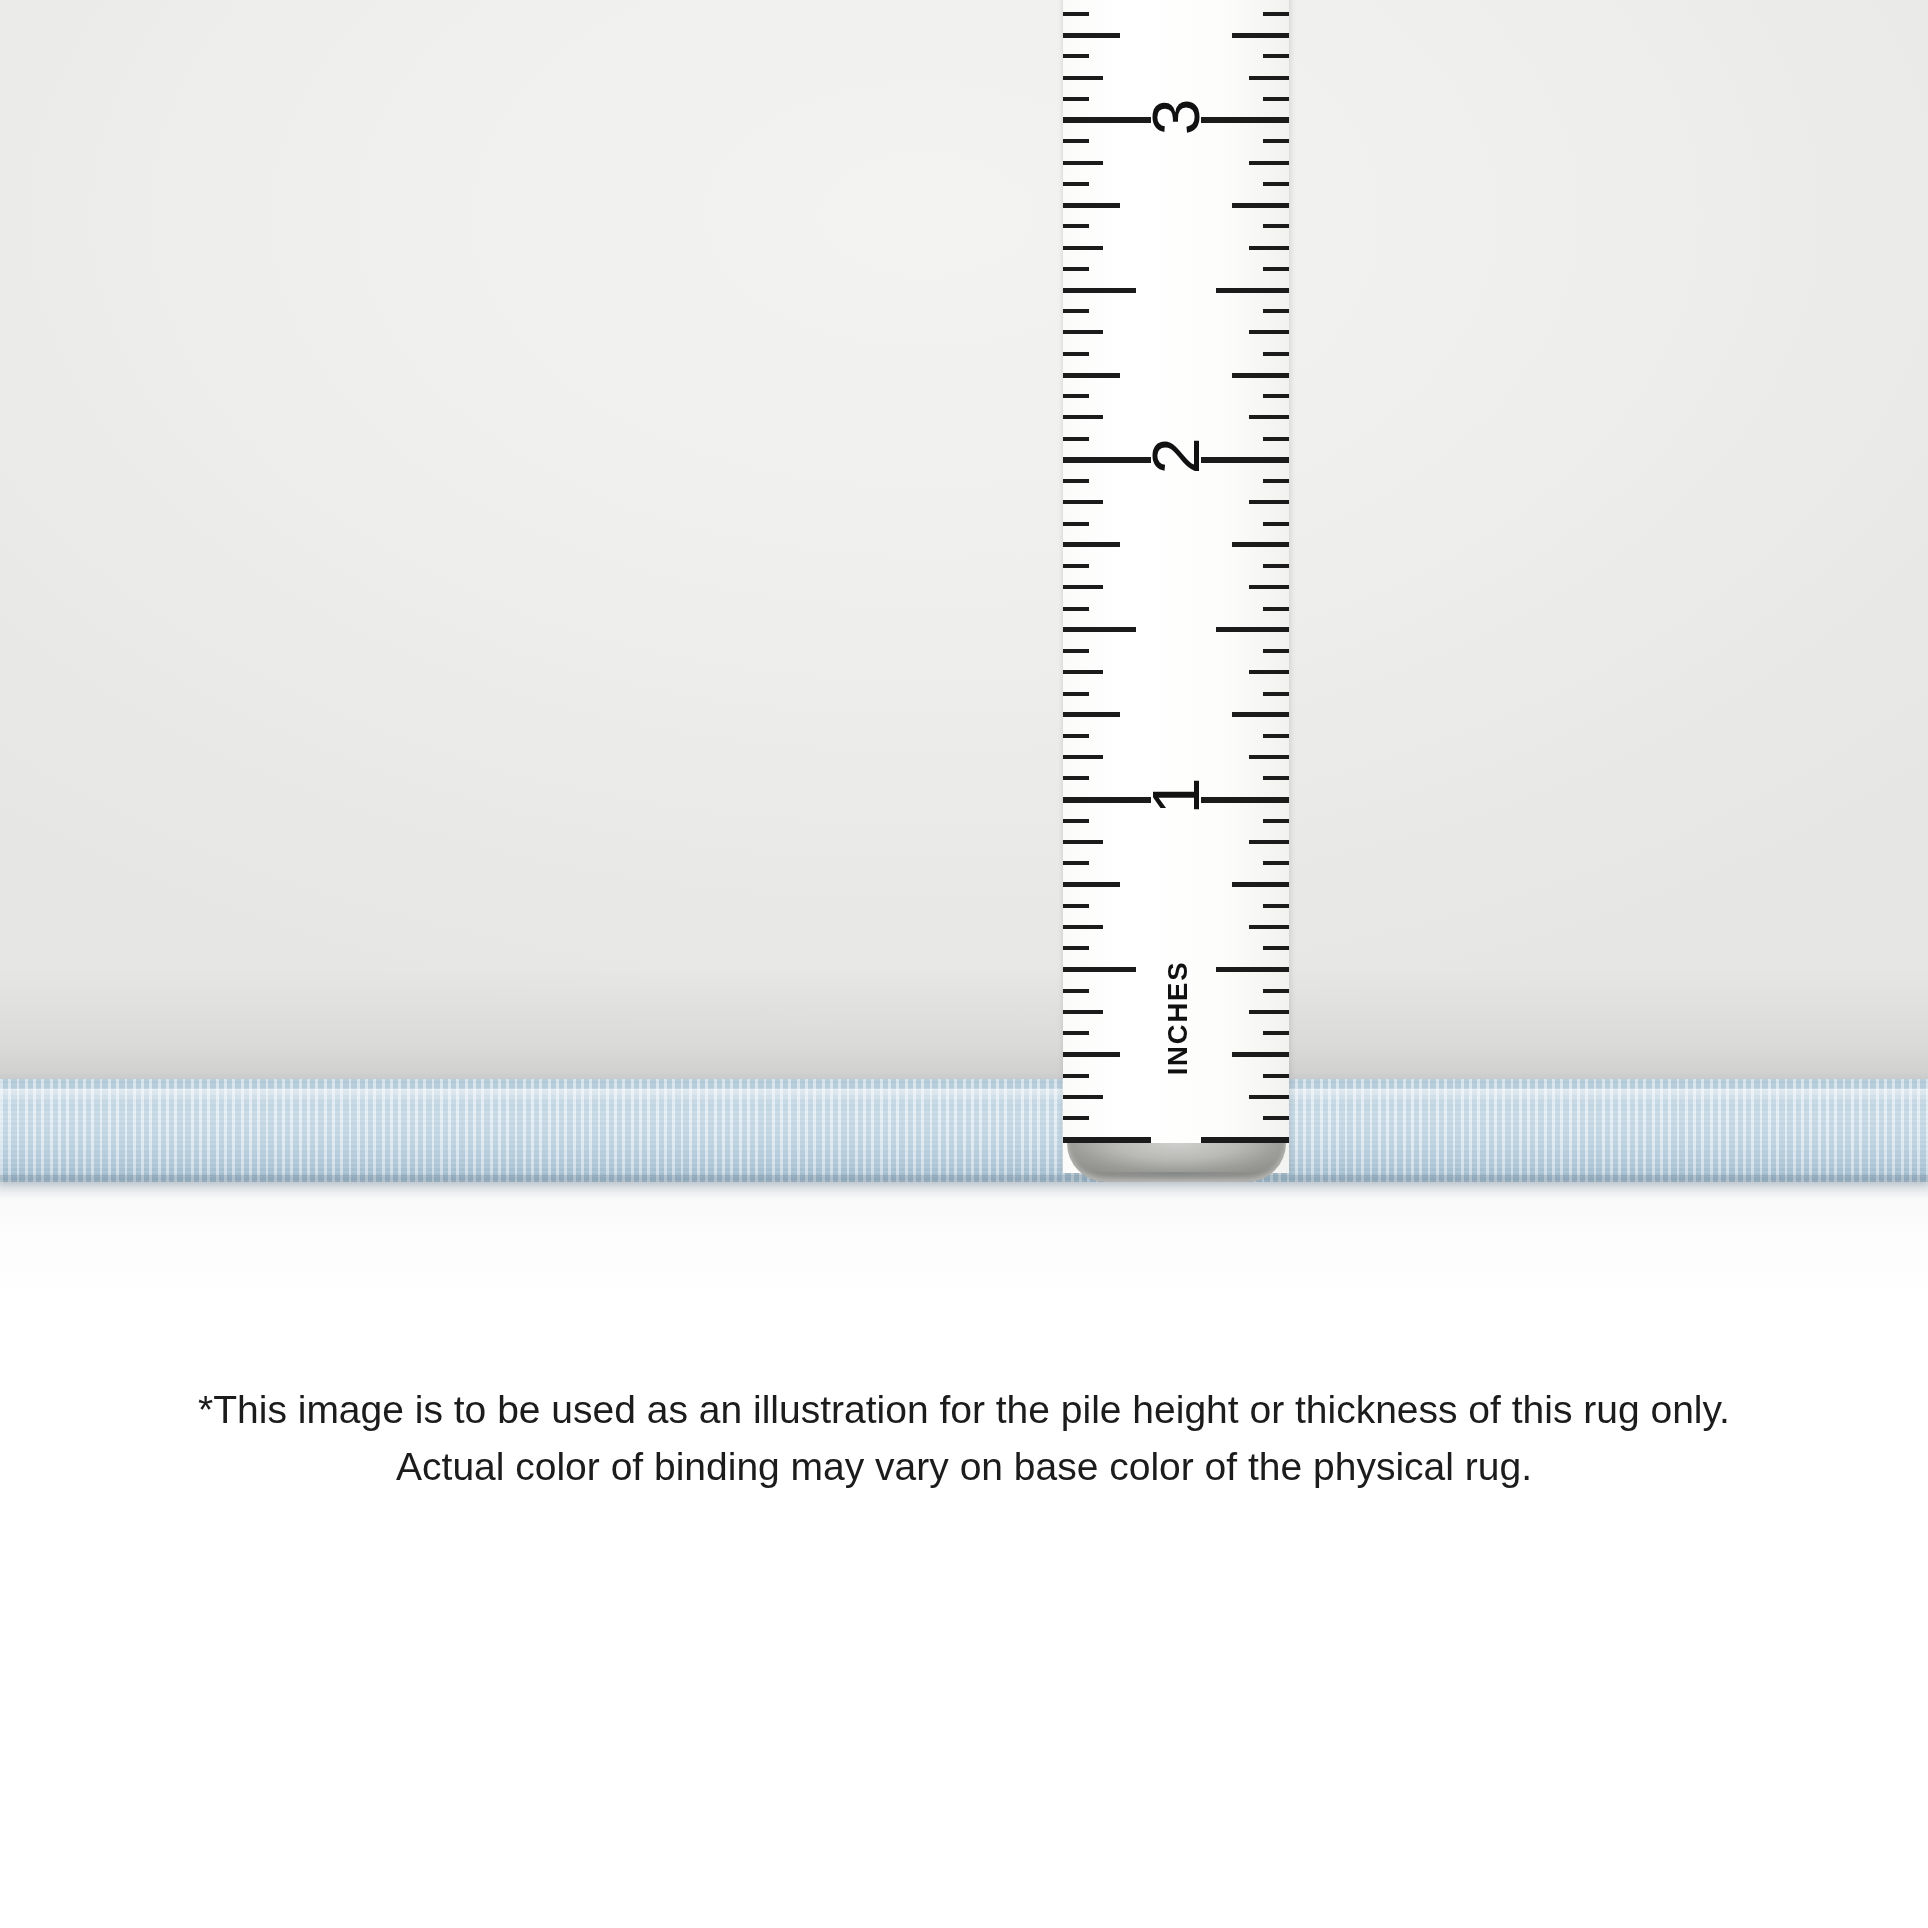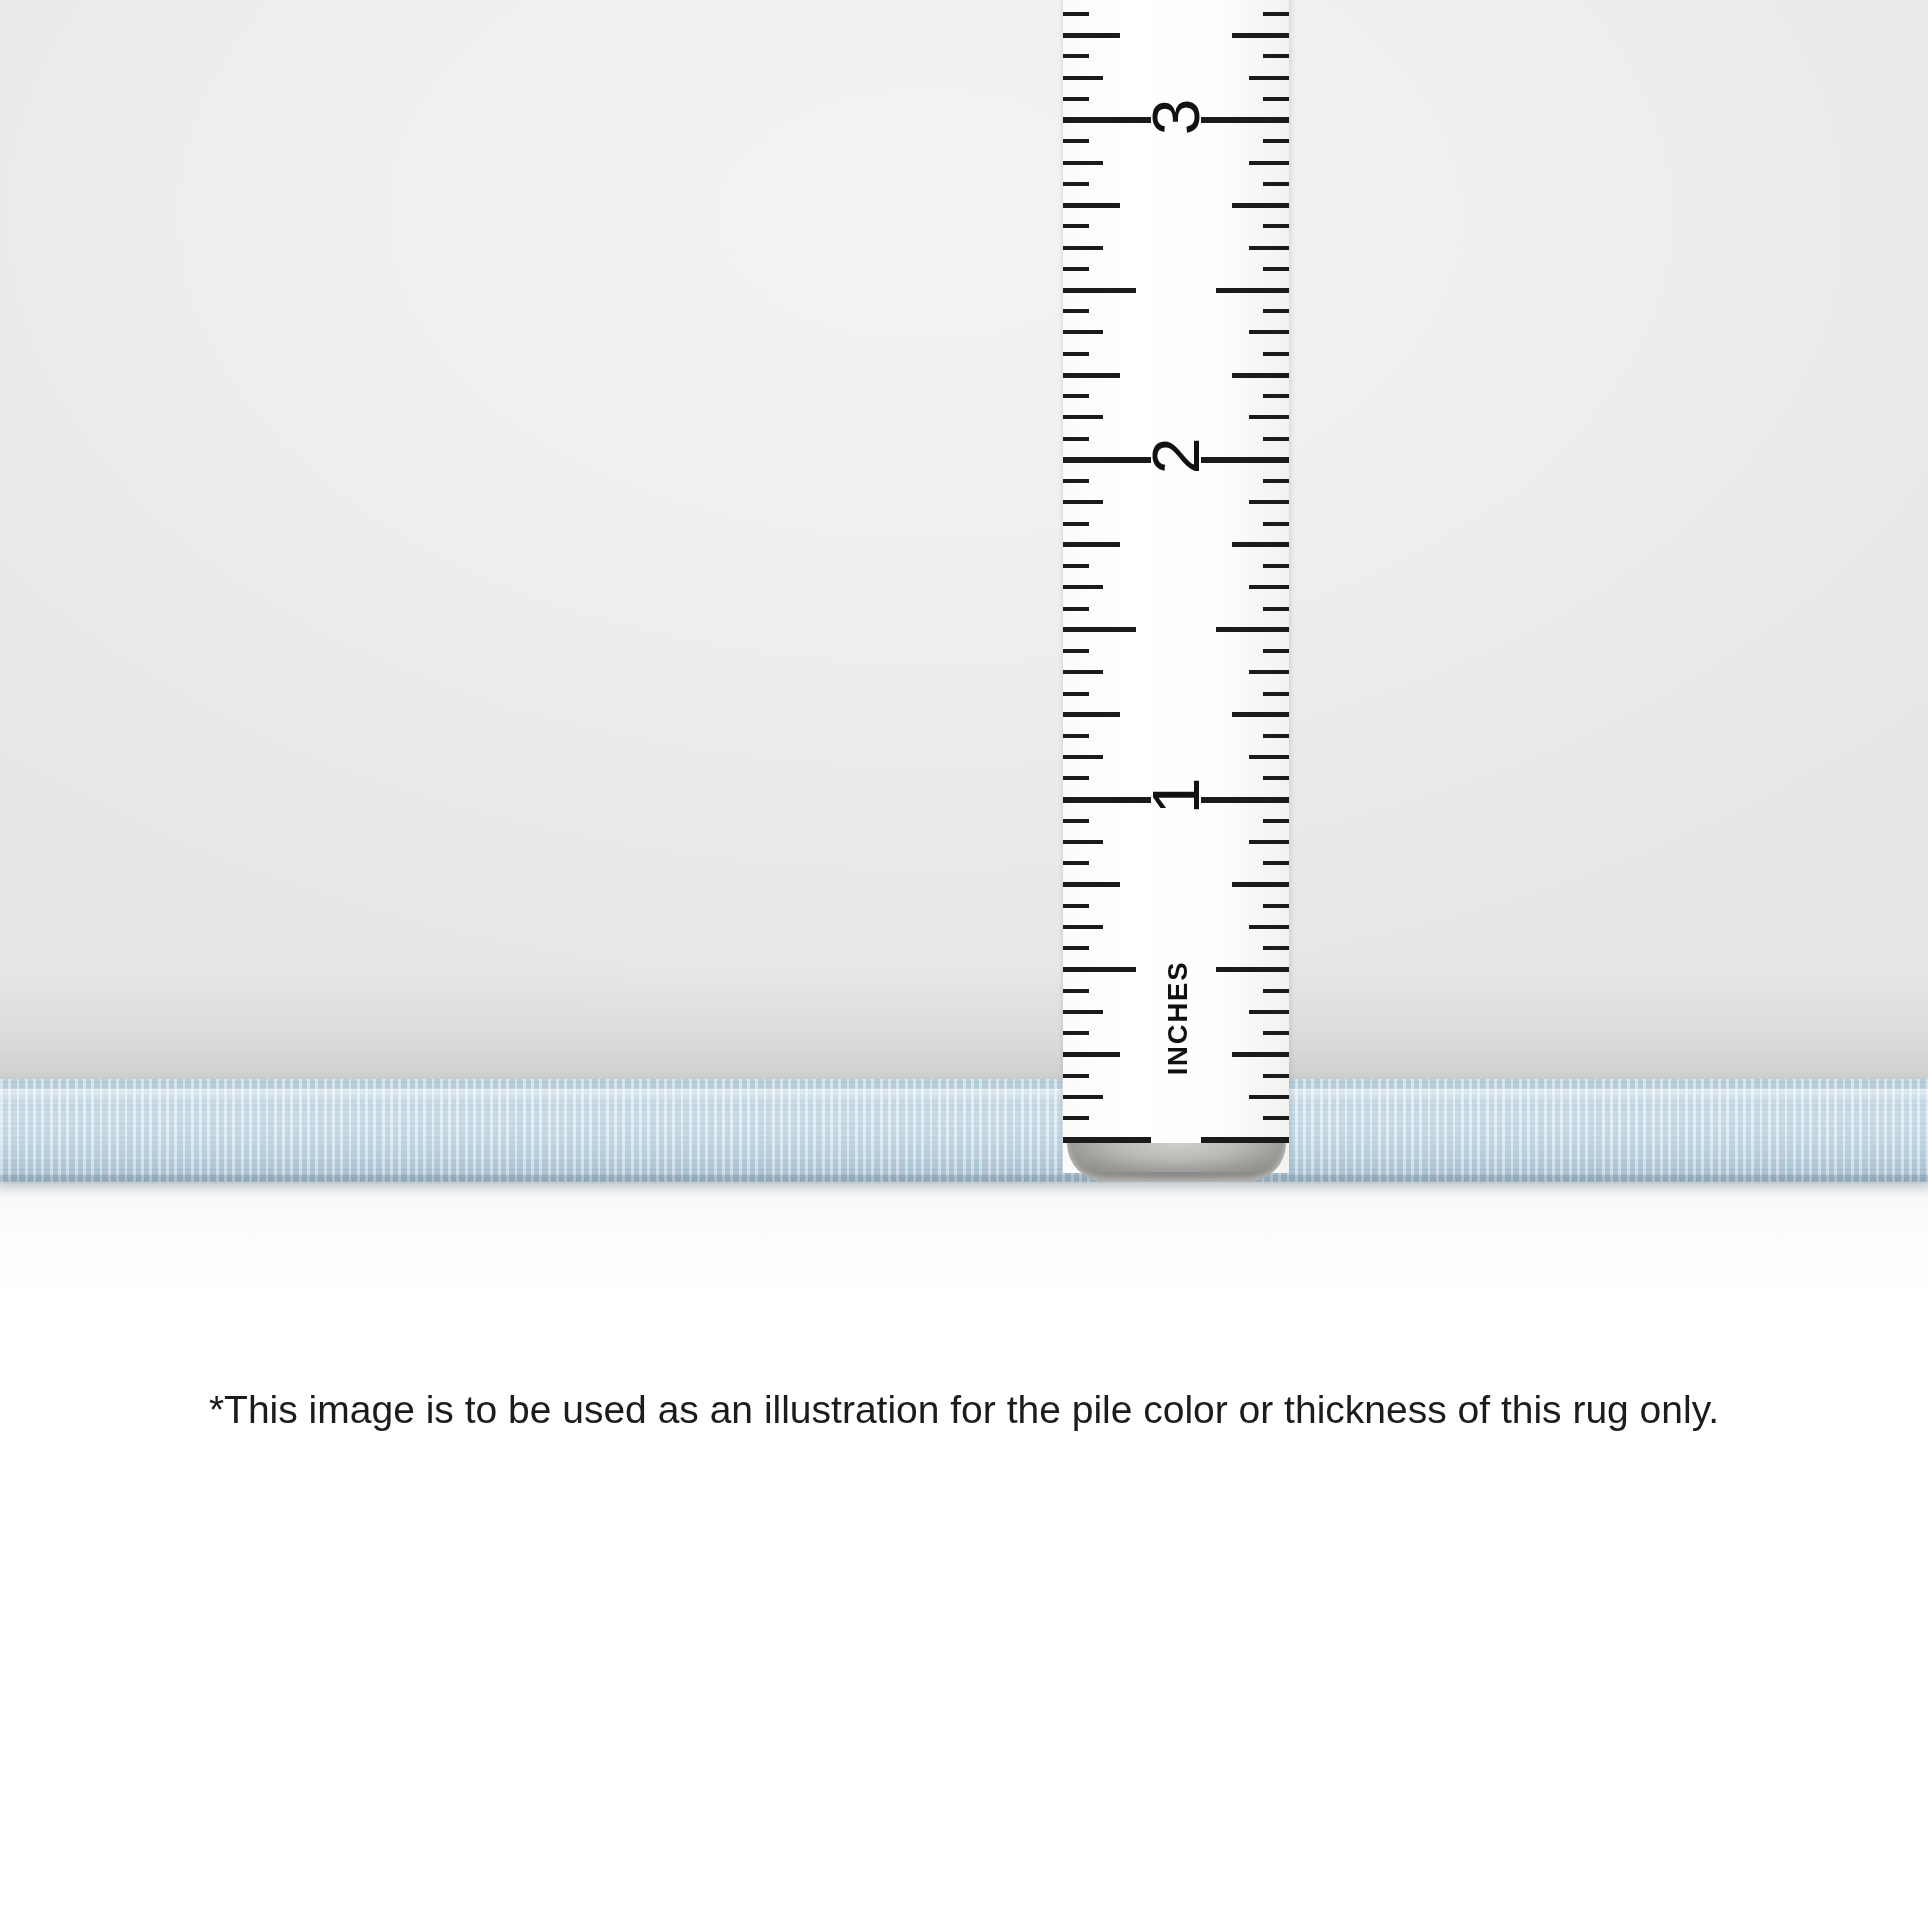--- a/index.html
+++ b/index.html
@@ -336,17 +336,18 @@
 
       <div class="ruler-inches" style="left:41px; top:1006px; width:147px; text-align:center;">INCHES</div>
     </div>
 
     <div class="ruler-tip"></div>
     <div class="ruler-tip-shadow"></div>
 
   </div>
 
   <div class="caption">
-    <span class="line">*This image is to be used as an illustration for the pile color or thickness of this rug only.</span>
+    <span class="line">*This image is to be used as an illustration for the pile height or thickness of this rug only.</span>
+    <span class="line">Actual color of binding may vary on base color of the physical rug.</span>
   </div>
 
 </div>
 
 
 </body></html>

